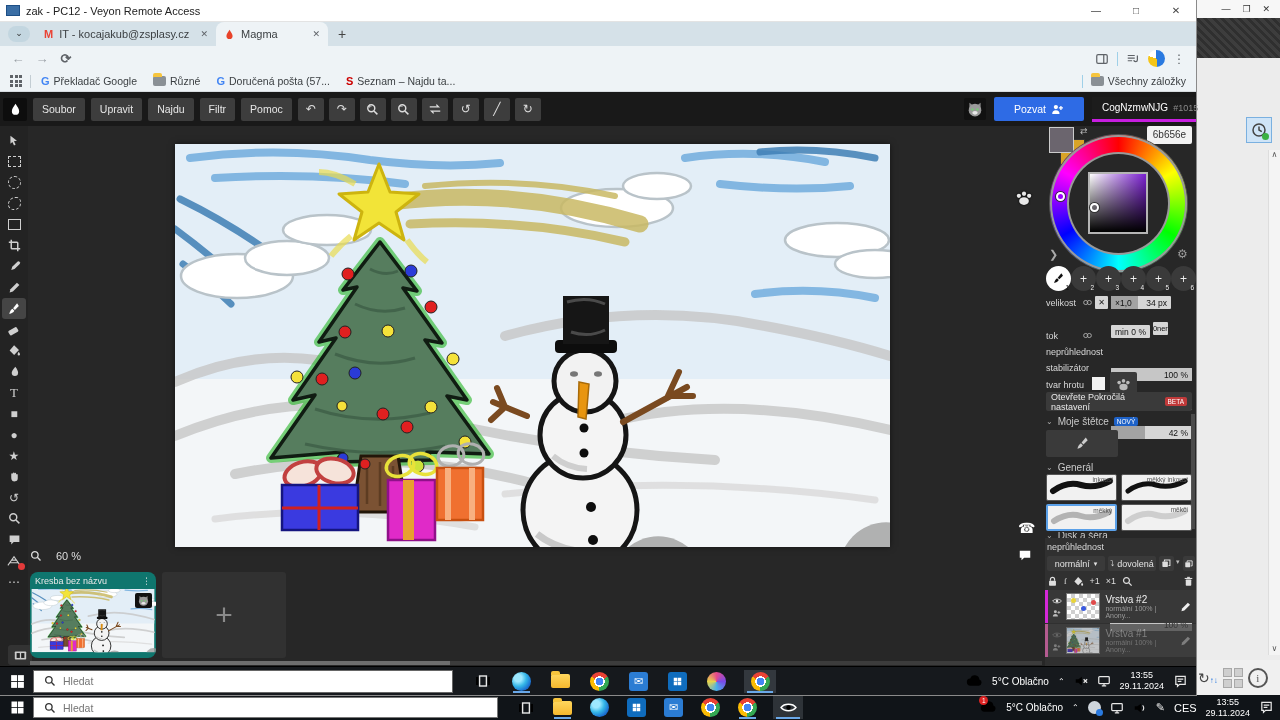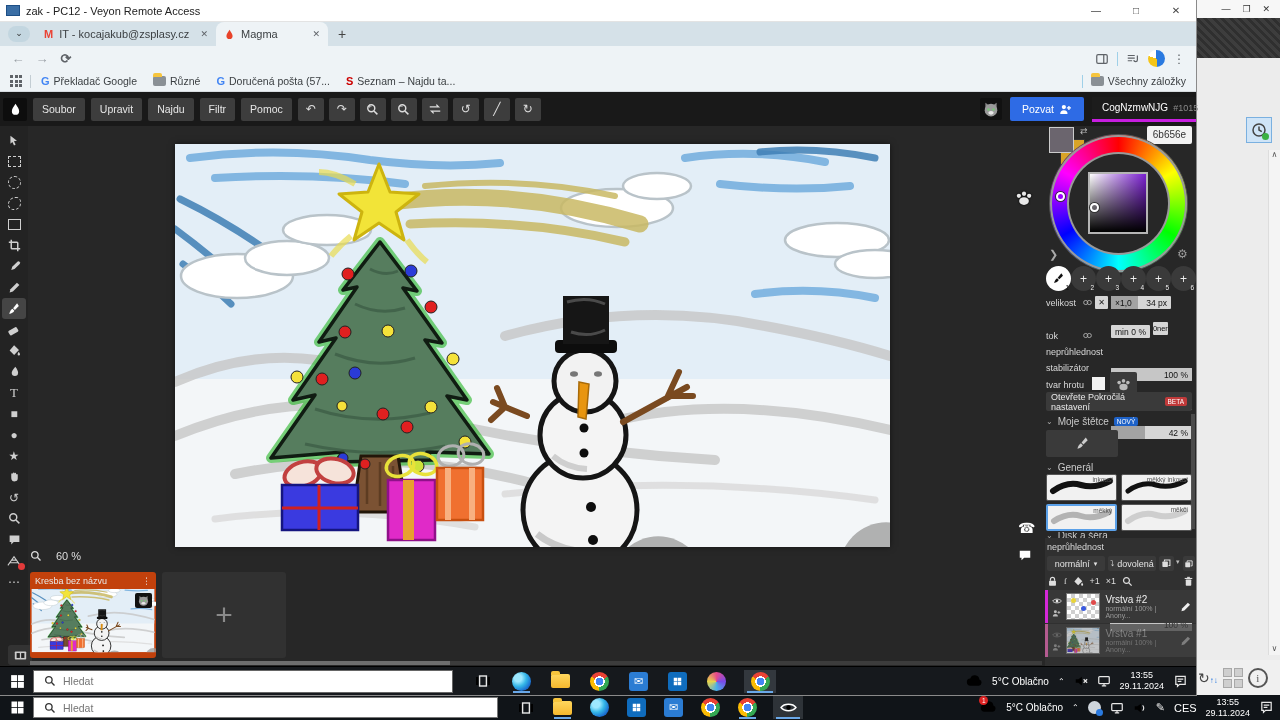--- a/index.html
+++ b/index.html
@@ -604,21 +604,21 @@
       </div>
     <div class="ibtn">↺</div>
     <div class="ibtn">╱</div>
     <div class="ibtn">↻</div>
     <div style="flex:1"></div>
     <span style="width:22px;height:22px;background:#111;border-radius:2px;margin-right:8px;display:flex;align-items:center;justify-content:center">
         <svg class="ic" width="18" height="18">
           <use href="#i-cat"></use>
         </svg>
       </span>
-    <div class="f" style="background:#2e6be5;color:#fff;height:24px;padding:0 12px;border-radius:2px;font-size:10.5px;gap:5px;margin-right:8px">
+    <div class="f" style="background:#2e6be5;color:#fff;height:24px;padding:0 20px;border-radius:2px;font-size:10.5px;gap:5px;margin-right:8px">
       <span>Pozvat</span>
       <svg class="ic" width="13" height="13" fill="#fff" style="color:#fff">
           <use href="#i-personadd"></use>
         </svg>
     </div>
     <div class="f" style="background:#1c1c1c;height:25px;width:104px;gap:5px;padding:0 5px;border-bottom:3px solid #c81ee0">
       <svg class="ic" width="16" height="16">
           <use href="#i-cat"></use>
         </svg>
       <span style="color:#fff;font-size:10px">CogNzmwNJG</span>
@@ -729,21 +729,21 @@
       </svg>
     </span>
 
   <div class="a f" style="left:30px;top:550px;gap:14px;color:#ddd;font-size:11px">
     <svg class="ic" width="12" height="12">
         <use href="#i-zoom"></use>
       </svg>
     <span>60 %</span>
   </div>
 
-  <div class="a" style="left:30px;top:572px;width:126px;height:86px;background:#c2410c;border-radius:3px;overflow:hidden">
+  <div class="a" style="left:30px;top:572px;width:126px;height:86px;background:#0f766e;border-radius:8px;overflow:hidden">
     <div class="f" style="height:17px;padding:0 5px;color:#e8e8e8;font-size:9px;justify-content:space-between">
       <span>Kresba bez názvu</span>
       <span>⋮</span>
     </div>
     <svg width="126" height="69" viewBox="0 30 715 360" preserveAspectRatio="xMidYMid slice">
         <use href="#art"></use>
       </svg>
     <span style="position:absolute;right:4px;top:21px;width:17px;height:15px;background:#111;border-radius:2px;display:flex;align-items:center;justify-content:center">
         <svg class="ic" width="13" height="13">
           <use href="#i-cat"></use>

